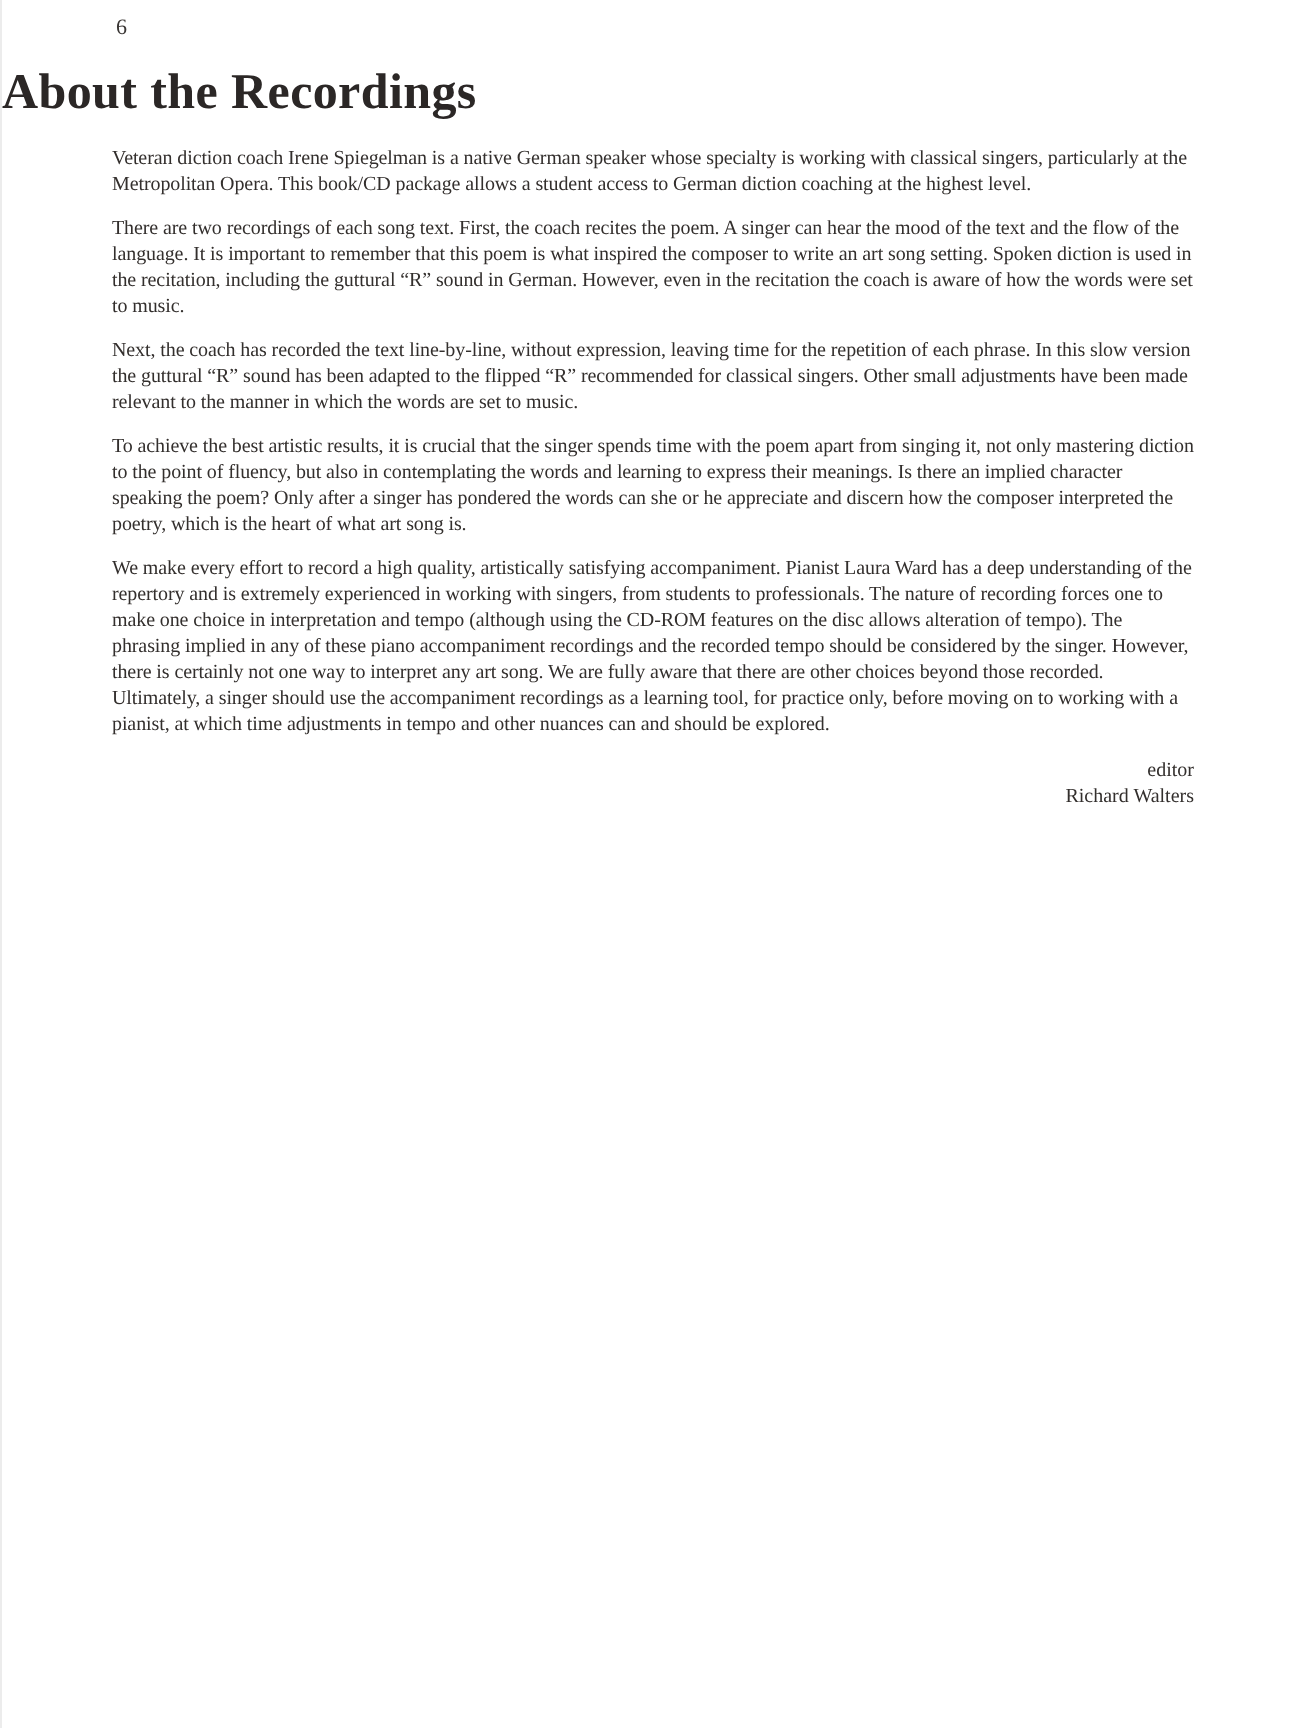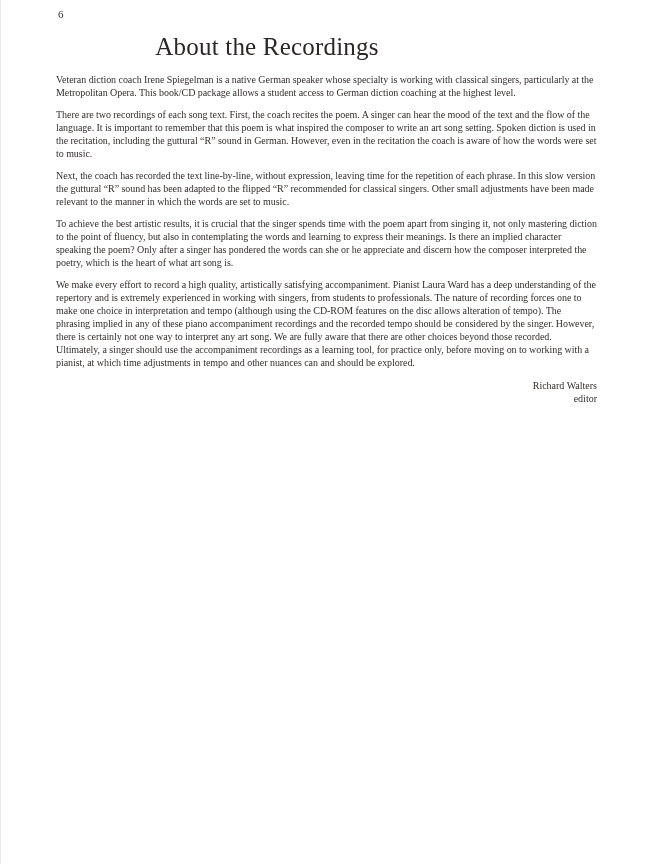--- a/index.html
+++ b/index.html
@@ -23,23 +23,23 @@
     left: 57px;
     top: 8px;
     font-size: 11px;
     color: #3a3634;
   }
   .page-title {
     position: absolute;
     top: 33px;
     left: 0;
     width: 532px;
-    text-align: center;
+    text-align: left;
     font-size: 25px;
-    font-weight: normal;
+    font-weight: bold;
     letter-spacing: 0.2px;
     color: #2b2726;
     margin: 0;
   }
   .content {
     position: absolute;
     top: 73px;
     left: 55px;
     width: 541px;
   }
@@ -69,18 +69,18 @@
   <h1 class="page-title">About the Recordings</h1>
 
   <div class="content">
     <p>Veteran diction coach Irene Spiegelman is a native German speaker whose specialty is working with classical singers, particularly at the Metropolitan Opera. This book/CD package allows a student access to German diction coaching at the highest level.</p>
     <p>There are two recordings of each song text. First, the coach recites the poem. A singer can hear the mood of the text and the flow of the language. It is important to remember that this poem is what inspired the composer to write an art song setting. Spoken diction is used in the recitation, including the guttural “R” sound in German. However, even in the recitation the coach is aware of how the words were set to music.</p>
     <p>Next, the coach has recorded the text line-by-line, without expression, leaving time for the repetition of each phrase. In this slow version the guttural “R” sound has been adapted to the flipped “R” recommended for classical singers. Other small adjustments have been made relevant to the manner in which the words are set to music.</p>
     <p>To achieve the best artistic results, it is crucial that the singer spends time with the poem apart from singing it, not only mastering diction to the point of fluency, but also in contemplating the words and learning to express their meanings. Is there an implied character speaking the poem? Only after a singer has pondered the words can she or he appreciate and discern how the composer interpreted the poetry, which is the heart of what art song is.</p>
     <p>We make every effort to record a high quality, artistically satisfying accompaniment. Pianist Laura Ward has a deep understanding of the repertory and is extremely experienced in working with singers, from students to professionals. The nature of recording forces one to make one choice in interpretation and tempo (although using the CD-ROM features on the disc allows alteration of tempo). The phrasing implied in any of these piano accompaniment recordings and the recorded tempo should be considered by the singer. However, there is certainly not one way to interpret any art song. We are fully aware that there are other choices beyond those recorded. Ultimately, a singer should use the accompaniment recordings as a learning tool, for practice only, before moving on to working with a pianist, at which time adjustments in tempo and other nuances can and should be explored.</p>
 
     <div class="signature">
+      <div>editor</div>
       <div>Richard Walters</div>
-      <div>editor</div>
     </div>
   </div>
 
 </div>
 
 </body></html>

